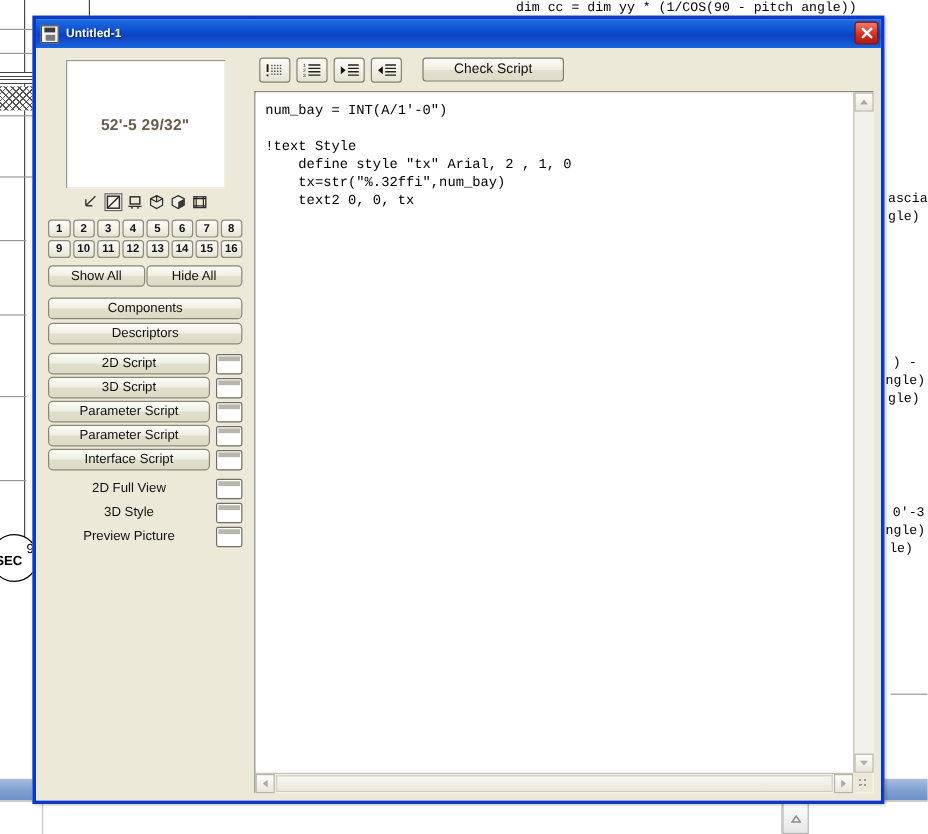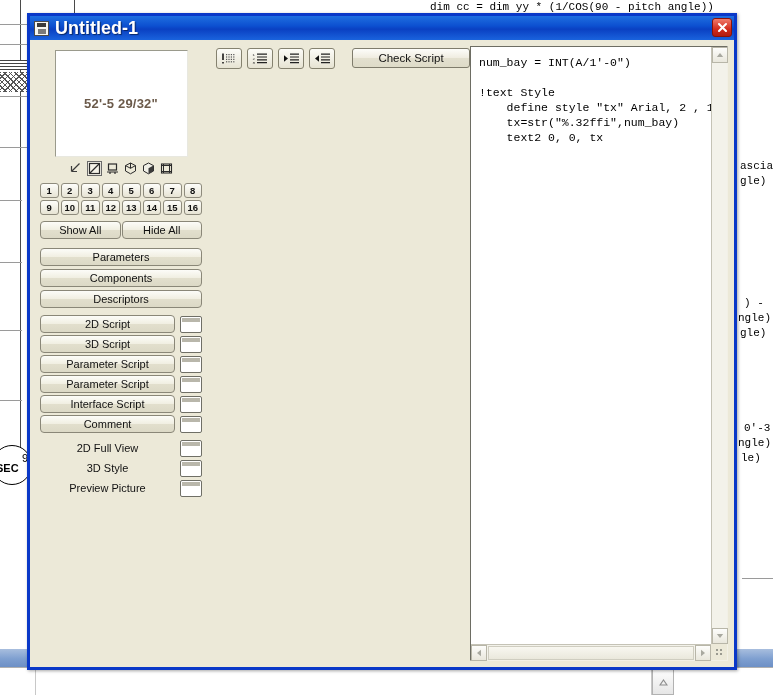--- a/index.html
+++ b/index.html
@@ -65,21 +65,21 @@
   #titlebar {
     height:24px; background:linear-gradient(180deg,#1f6fe0 0%,#0c4fd0 42%,#0a40c2 55%,#1a63dd 100%);
     display:flex; align-items:center; padding:0 2px 0 4px; position:relative;
   }
   #title-icon {
     width:15px; height:15px; background:#f6f6f0; border:1px solid #4a4a4a;
     position:relative; flex:0 0 auto; margin-right:6px;
   }
   #title-icon:before { content:""; position:absolute; left:2px; top:1px; width:9px; height:4px; background:#3b3b3b; }
   #title-icon:after { content:""; position:absolute; left:3px; bottom:1px; width:8px; height:5px; background:#7a7a7a; }
-  #title-text { color:#fff; font-size:18px; font-weight:bold; text-shadow:1px 1px 1px rgba(0,0,0,.5); }
+  #title-text { color:#fff; font-size:10px; font-weight:bold; text-shadow:1px 1px 1px rgba(0,0,0,.5); }
   #close-btn {
     position:absolute; right:2px; top:2px; width:20px; height:19px;
     background:linear-gradient(180deg,#f07a6a,#d22b1c 60%,#b01c10);
     border:1px solid #8a1208; border-radius:3px;
     display:flex; align-items:center; justify-content:center; cursor:pointer;
   }
   #close-btn svg { display:block; }
 
   #win-body { position:absolute; left:0; top:24px; right:0; bottom:0; display:flex; }
 
@@ -144,21 +144,21 @@
     background:#ffffff; border:1px solid #6f6f66; border-radius:2px;
     position:relative; cursor:pointer;
   }
   .winicon:before {
     content:""; position:absolute; left:1px; top:1px; right:1px; height:4px;
     background:#b9b7ab;
   }
   #plain-list { margin-top:6px; }
 
   
-  #right-pane { flex:1; background:#ece9d8; padding:6px 6px 6px 2px; display:flex; }
+  #right-pane { flex:1; background:#ece9d8; padding:6px 6px 6px 2px; display:flex; flex-direction:column; }
   #toolbar { height:24px; display:flex; align-items:center; gap:5px; margin-bottom:6px; padding-left:4px; }
   .tbtn {
     width:26px; height:21px; background:linear-gradient(180deg,#fcfcf8,#e6e3d2);
     border:1px solid #85826f; border-radius:3px; display:flex; align-items:center;
     justify-content:center; cursor:pointer;
   }
   .tbtn svg { display:block; }
   #check-script {
     width:118px; height:20px; margin-left:12px;
     background:linear-gradient(180deg,#fdfdfa,#efece0 50%,#e3e0cf 52%,#dedbc8);
@@ -336,23 +336,20 @@
           <div class="numbtn">16</div>
         </div>
 
       <div id="showhide">
         <div class="btn">Show All</div>
         <div class="btn">Hide All</div>
       </div>
 
       <div id="data-buttons">
           <div class="wide-row">
-            <div class="btn">Parameters</div>
-          </div>
-          <div class="wide-row">
             <div class="btn">Components</div>
           </div>
           <div class="wide-row">
             <div class="btn">Descriptors</div>
           </div>
         </div>
 
       <div id="script-list">
           <div class="script-row">
             <div class="btn">2D Script</div>
@@ -365,24 +362,20 @@
           <div class="script-row">
             <div class="btn">Parameter Script</div>
             <div class="winicon"></div>
           </div>
           <div class="script-row">
             <div class="btn">Parameter Script</div>
             <div class="winicon"></div>
           </div>
           <div class="script-row">
             <div class="btn">Interface Script</div>
-            <div class="winicon"></div>
-          </div>
-          <div class="script-row">
-            <div class="btn">Comment</div>
             <div class="winicon"></div>
           </div>
         </div>
 
       <div id="plain-list">
           <div class="script-row">
             <div class="lbl">2D Full View</div>
             <div class="winicon"></div>
           </div>
           <div class="script-row">

